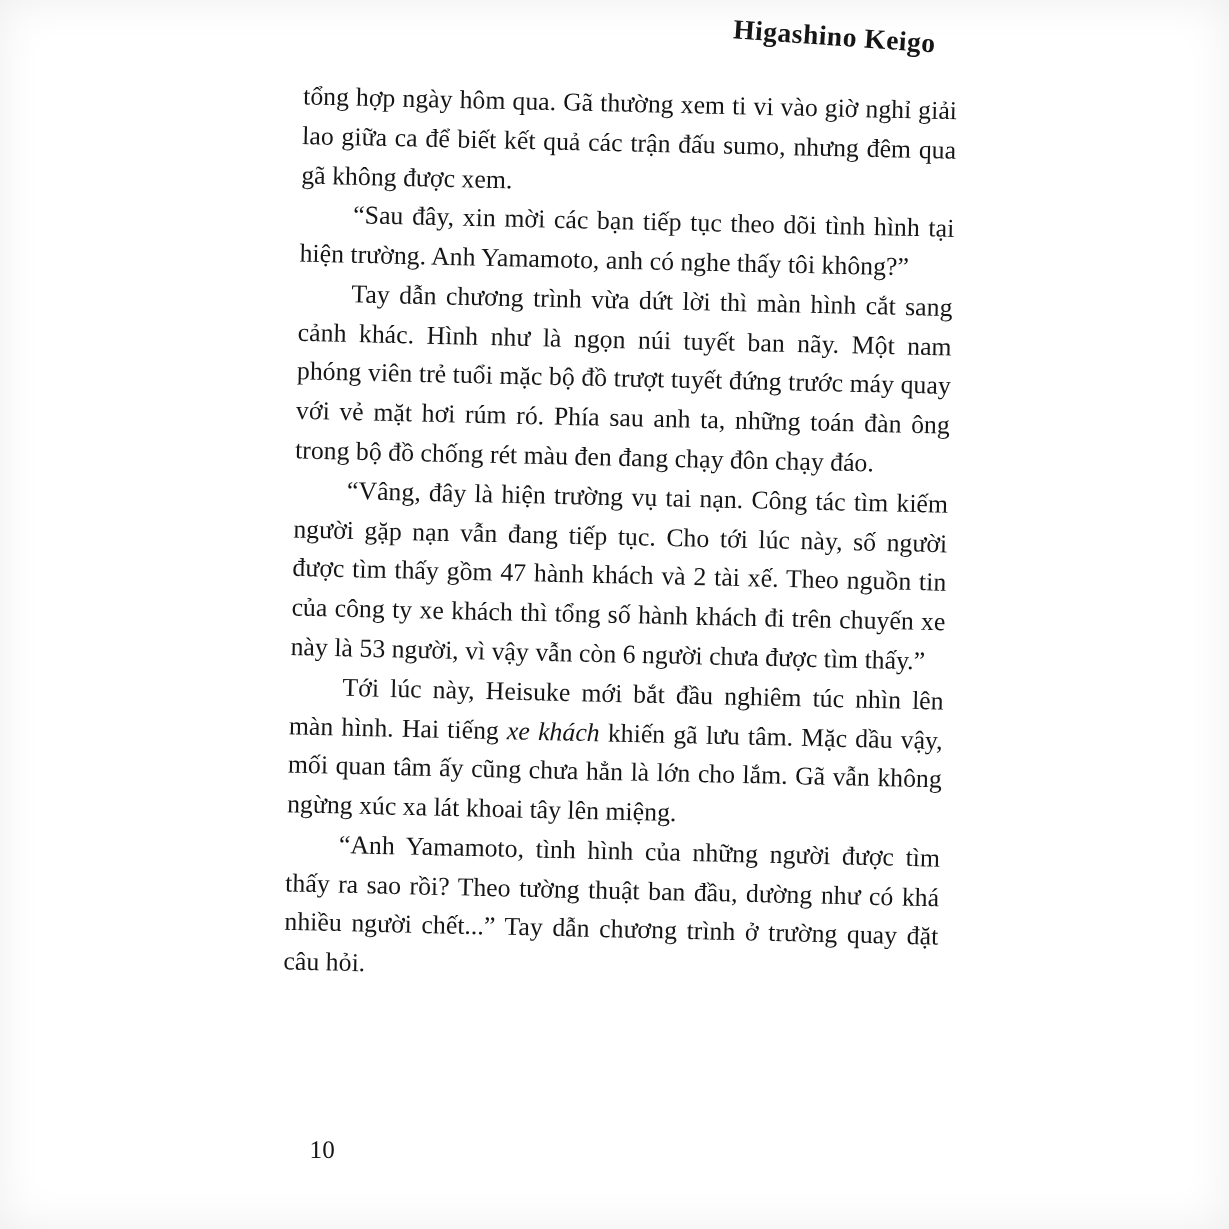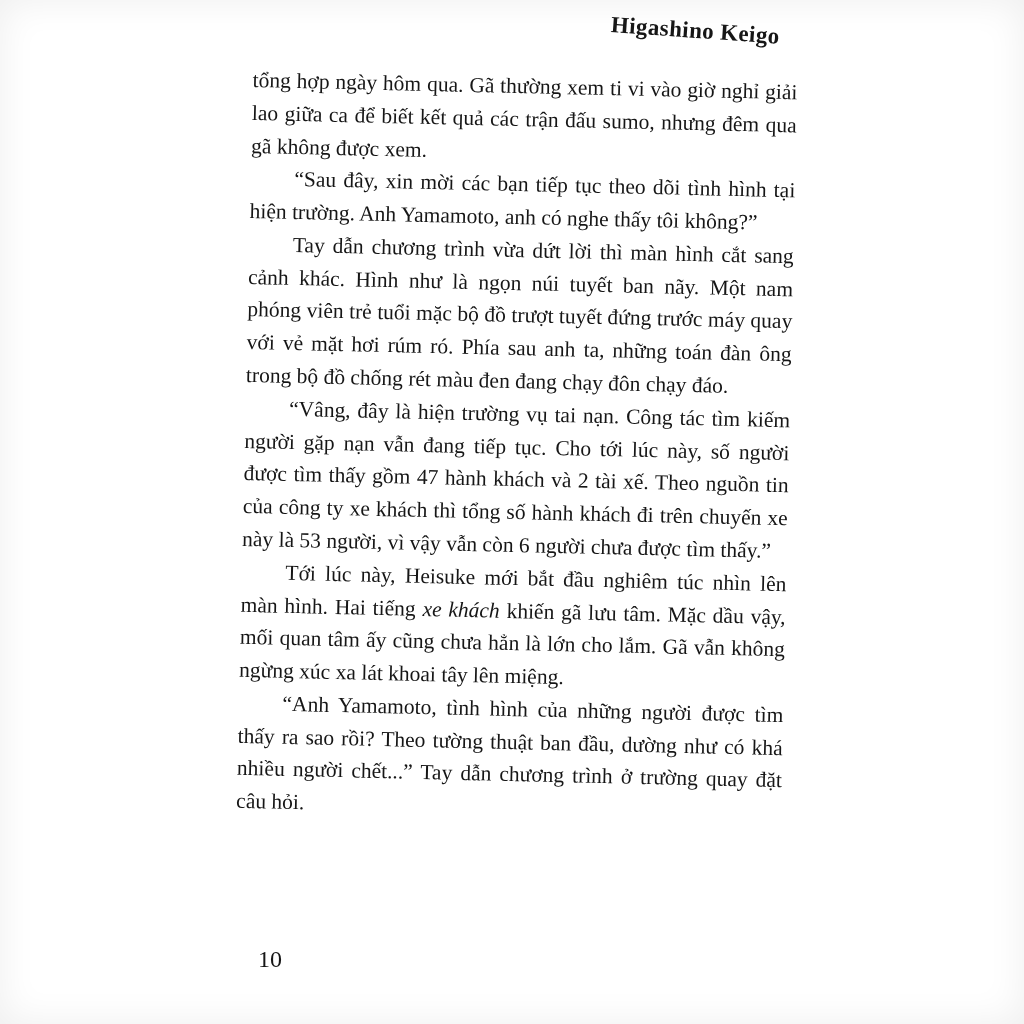--- a/index.html
+++ b/index.html
@@ -40,21 +40,21 @@
     transform: rotate(1.3deg);
     transform-origin: left top;
   }
   .page-text p { text-indent: 44px; }
   .page-text p.continuation { text-indent: 0; }
   .page-text em { font-style: italic; }
   .page-number {
     position: absolute;
     left: 258px;
     top: 946px;
-    font-size: 24px;
+    font-size: 21px;
   }
 </style>
 </head>
 <body>
 
 <main>
 
   <div class="scan-vignette"></div>
 
   <div class="running-header">Higashino Keigo</div>

